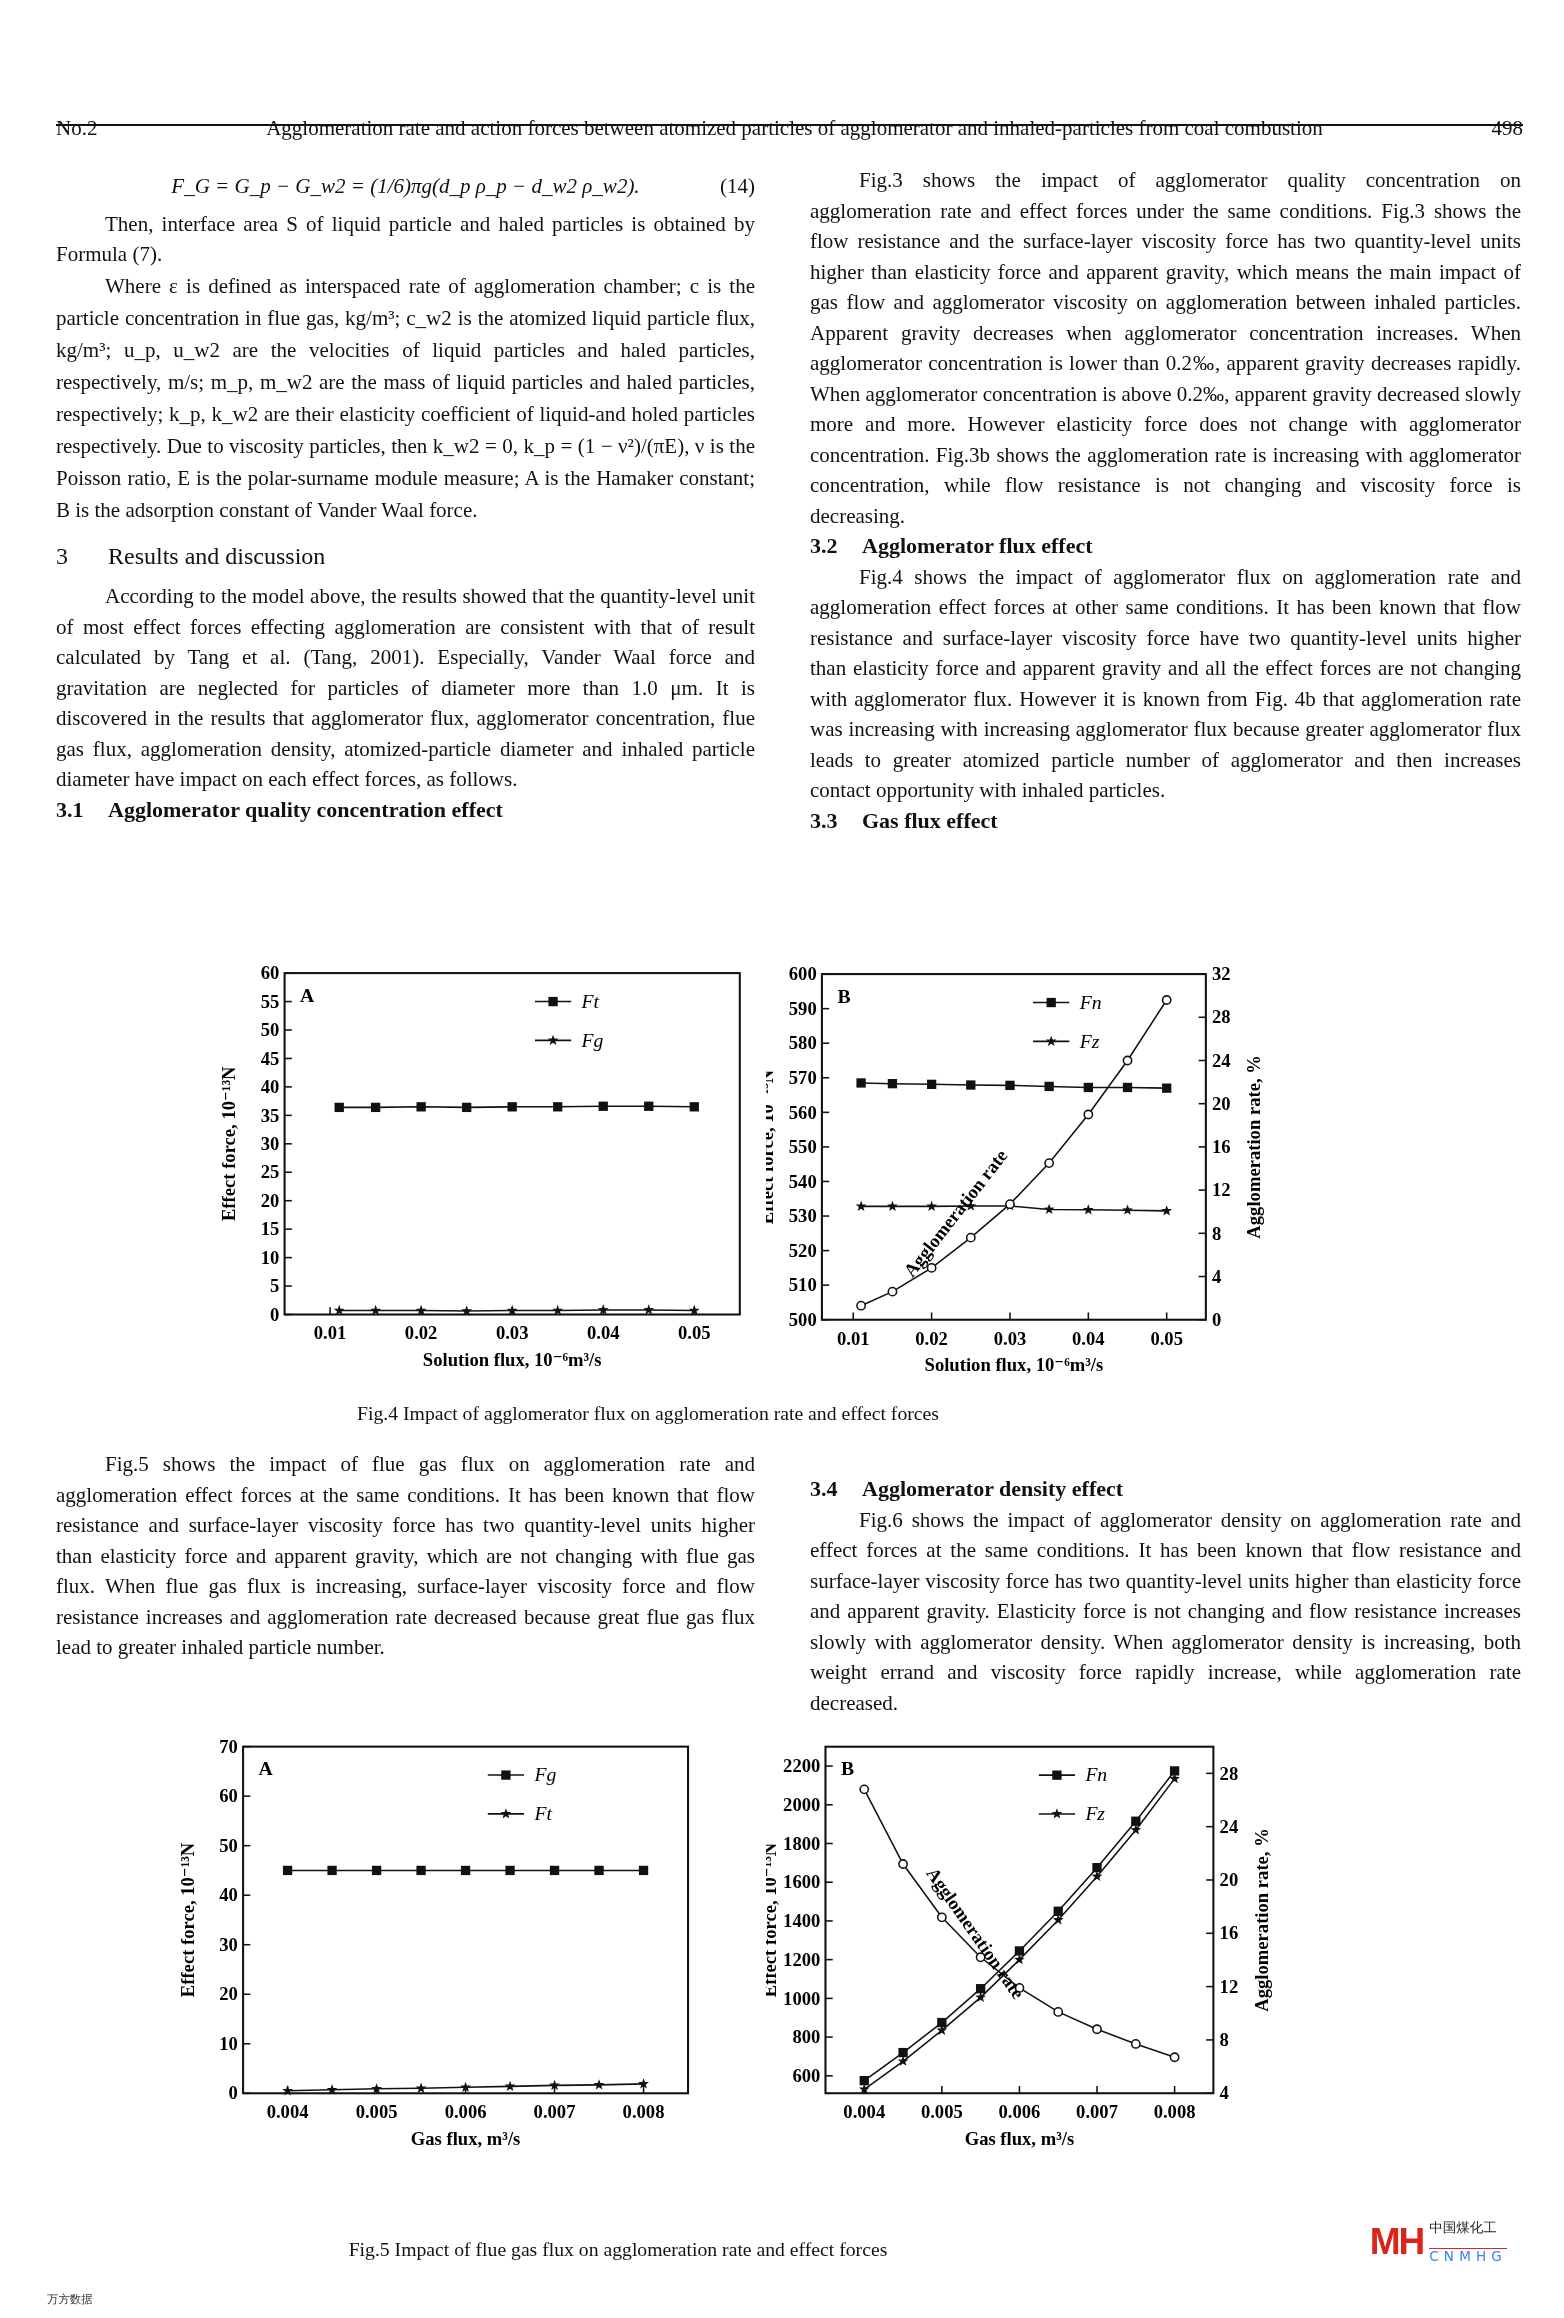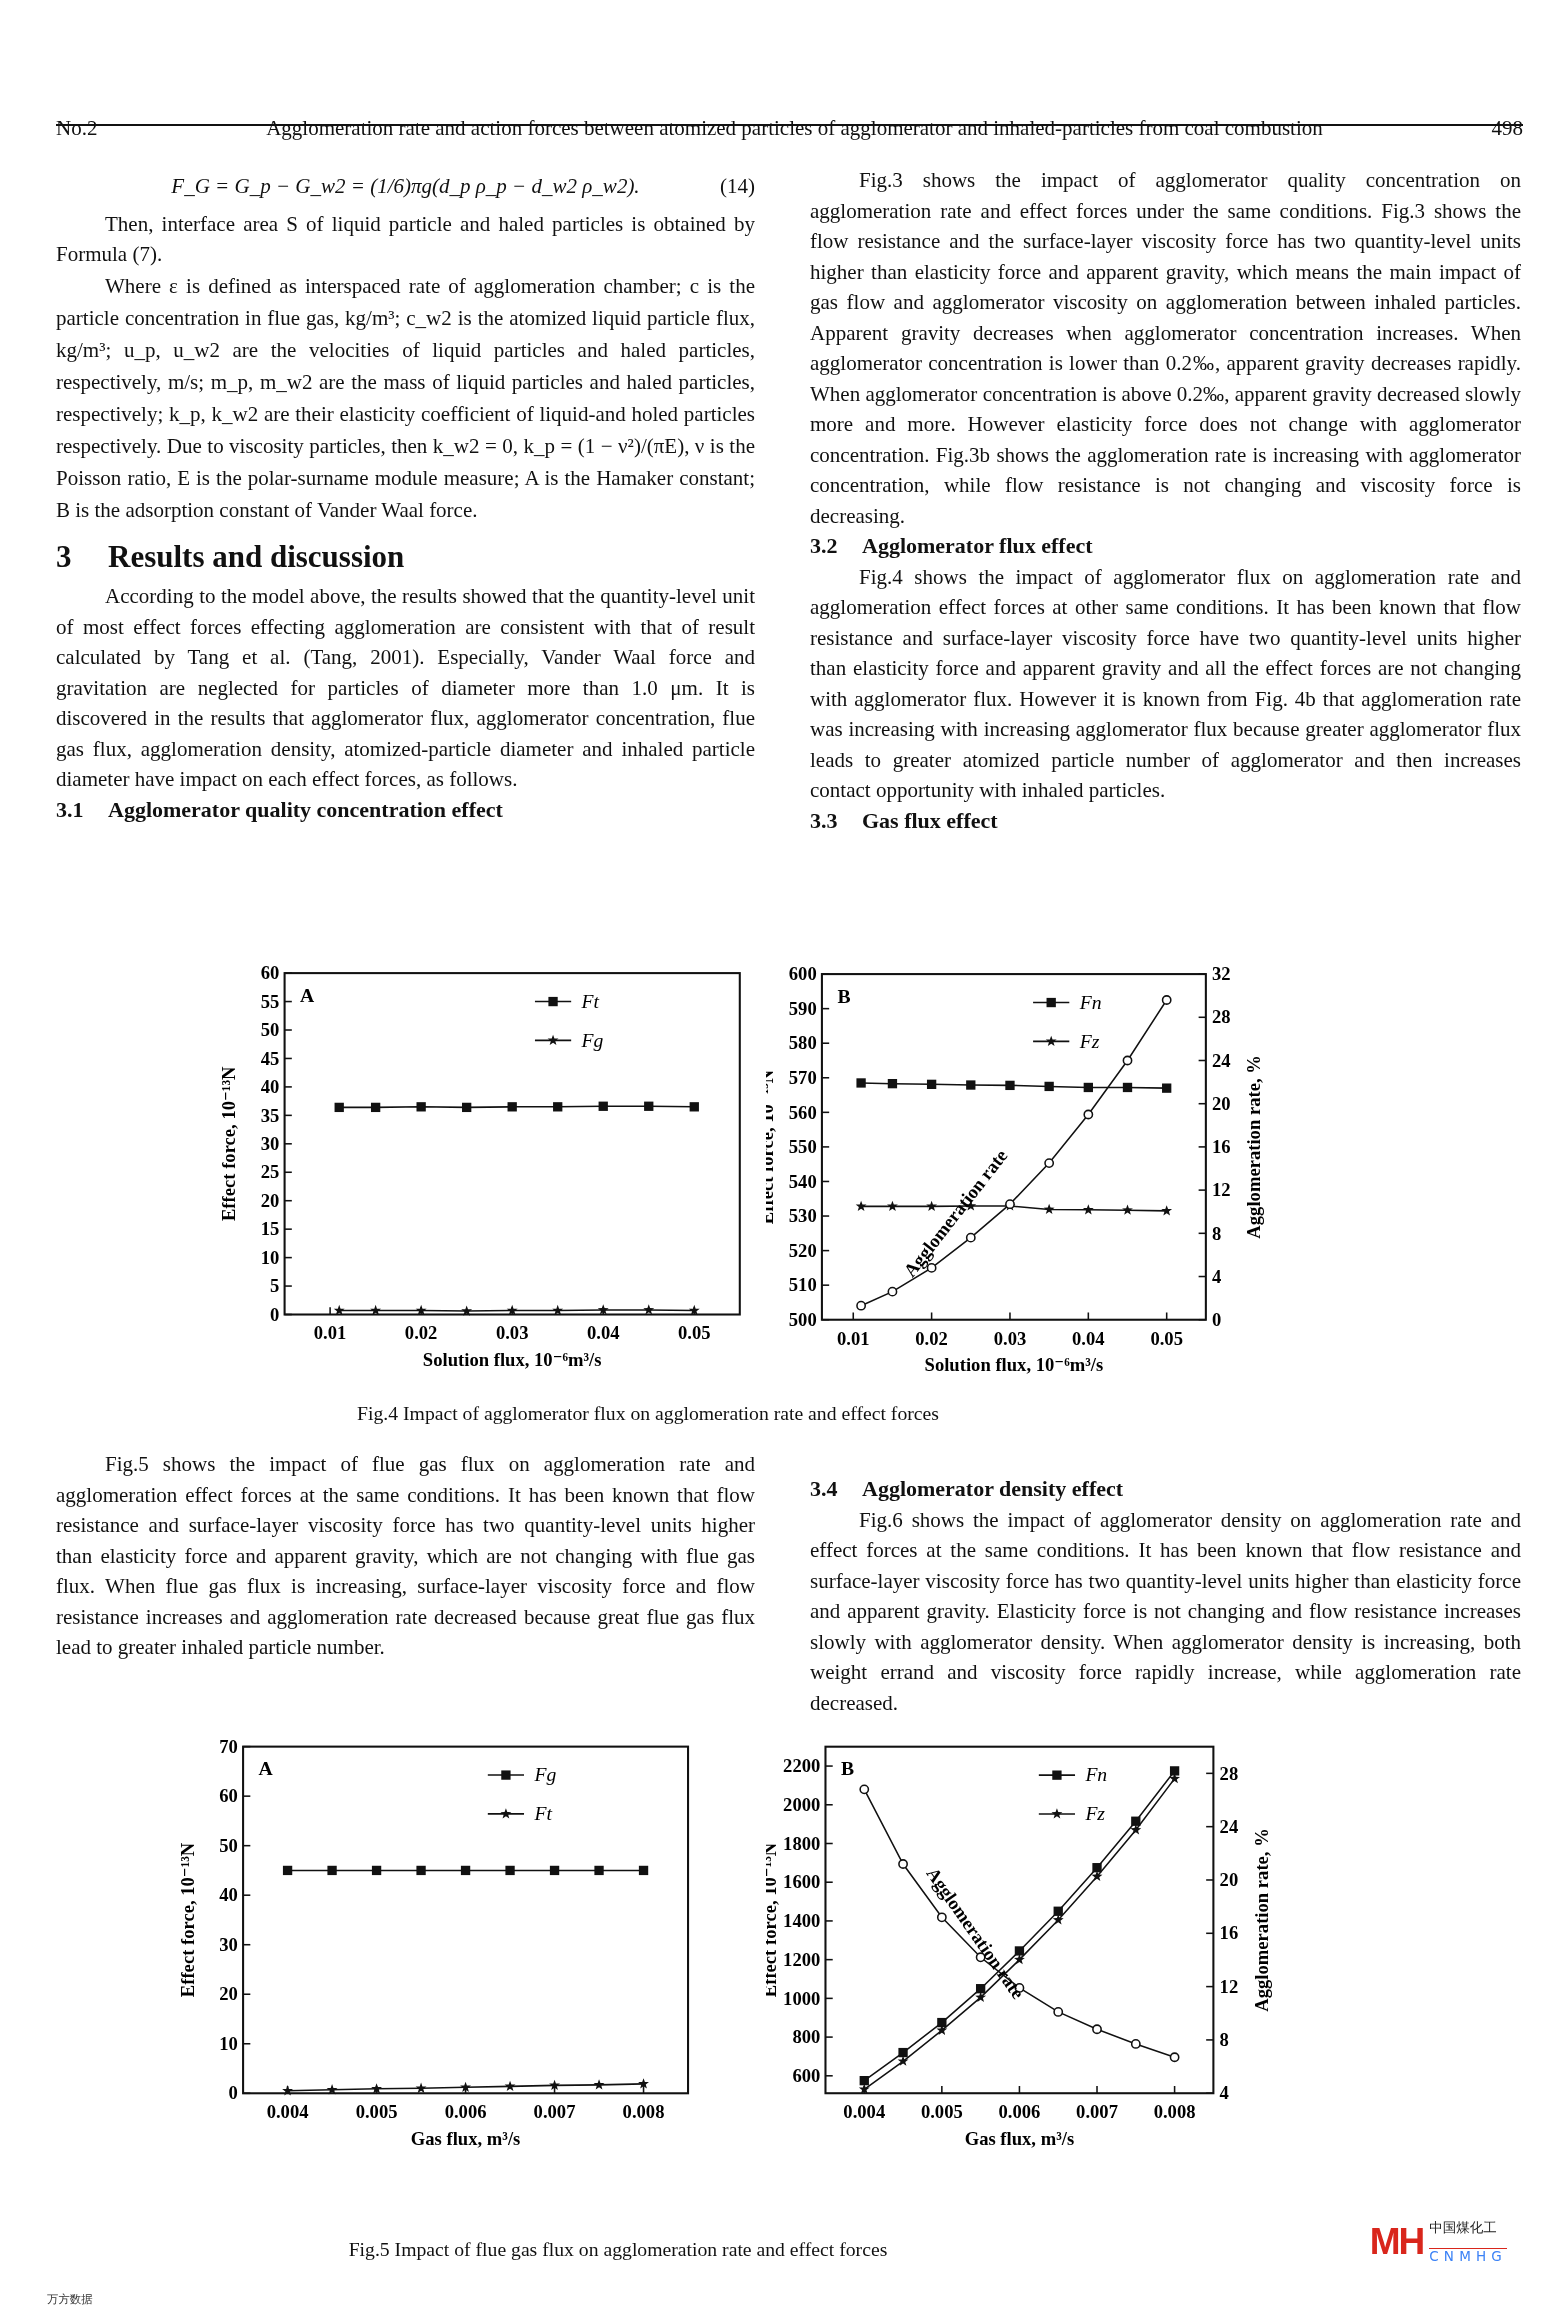--- a/index.html
+++ b/index.html
@@ -7,21 +7,21 @@
          font-family:"Liberation Serif","DejaVu Serif",serif; }
   .abs { position:absolute; }
   .runhead { left:56px; top:92px; width:1467px; font-size:21px; display:flex; justify-content:space-between;margin-top:24px; }
   .runhead .title { flex:1; text-align:center; padding:0 21px; }
   .rule { left:56px; top:124px; width:1467px; height:2.1px; background:#111; }
   .col { font-size:21px; line-height:30.5px; text-align:justify; }
   .col p { margin:0; text-indent:0; }
   .col p.ind { text-indent:49px; }
   .eq { text-align:center; font-style:italic; position:relative; }
   .eq .num { position:absolute; right:0; font-style:normal; }
-  h2.sec { font-size:31px; font-weight:bold; margin:14.5px 0 8.3px; line-height:33px; }
+  h2.sec { font-size:24px; font-weight:normal; margin:14.5px 0 8.3px; line-height:33px; }
   h3.sub { font-size:22px; font-weight:bold; margin:0; line-height:30.5px; }
   h2 .n, h3 .n { display:inline-block; width:52px; }
   .caption { font-size:19.7px; text-align:center; }
   svg text { font-family:"Liberation Serif","DejaVu Serif",serif; }
   .logo { right:57px; top:2220px; display:flex; align-items:center; gap:6.2px; }
   .logo .mark { color:#d9261c; font-family:Liberation Sans, sans-serif; font-weight:bold; font-size:37px; letter-spacing:-2.1px; }
   .logo .txt { font-family:"DejaVu Sans",sans-serif; font-size:13.5px; color:#222; line-height:15.5px; }
   .logo .txt .en { color:#3b82f6; letter-spacing:5.2px; border-top:1.6px solid #d9261c;margin-top:12px; }
   .wanfang { left:47px; top:2292px; font-family:"DejaVu Sans",sans-serif; font-size:11.4px; color:#333; }
 </style>

